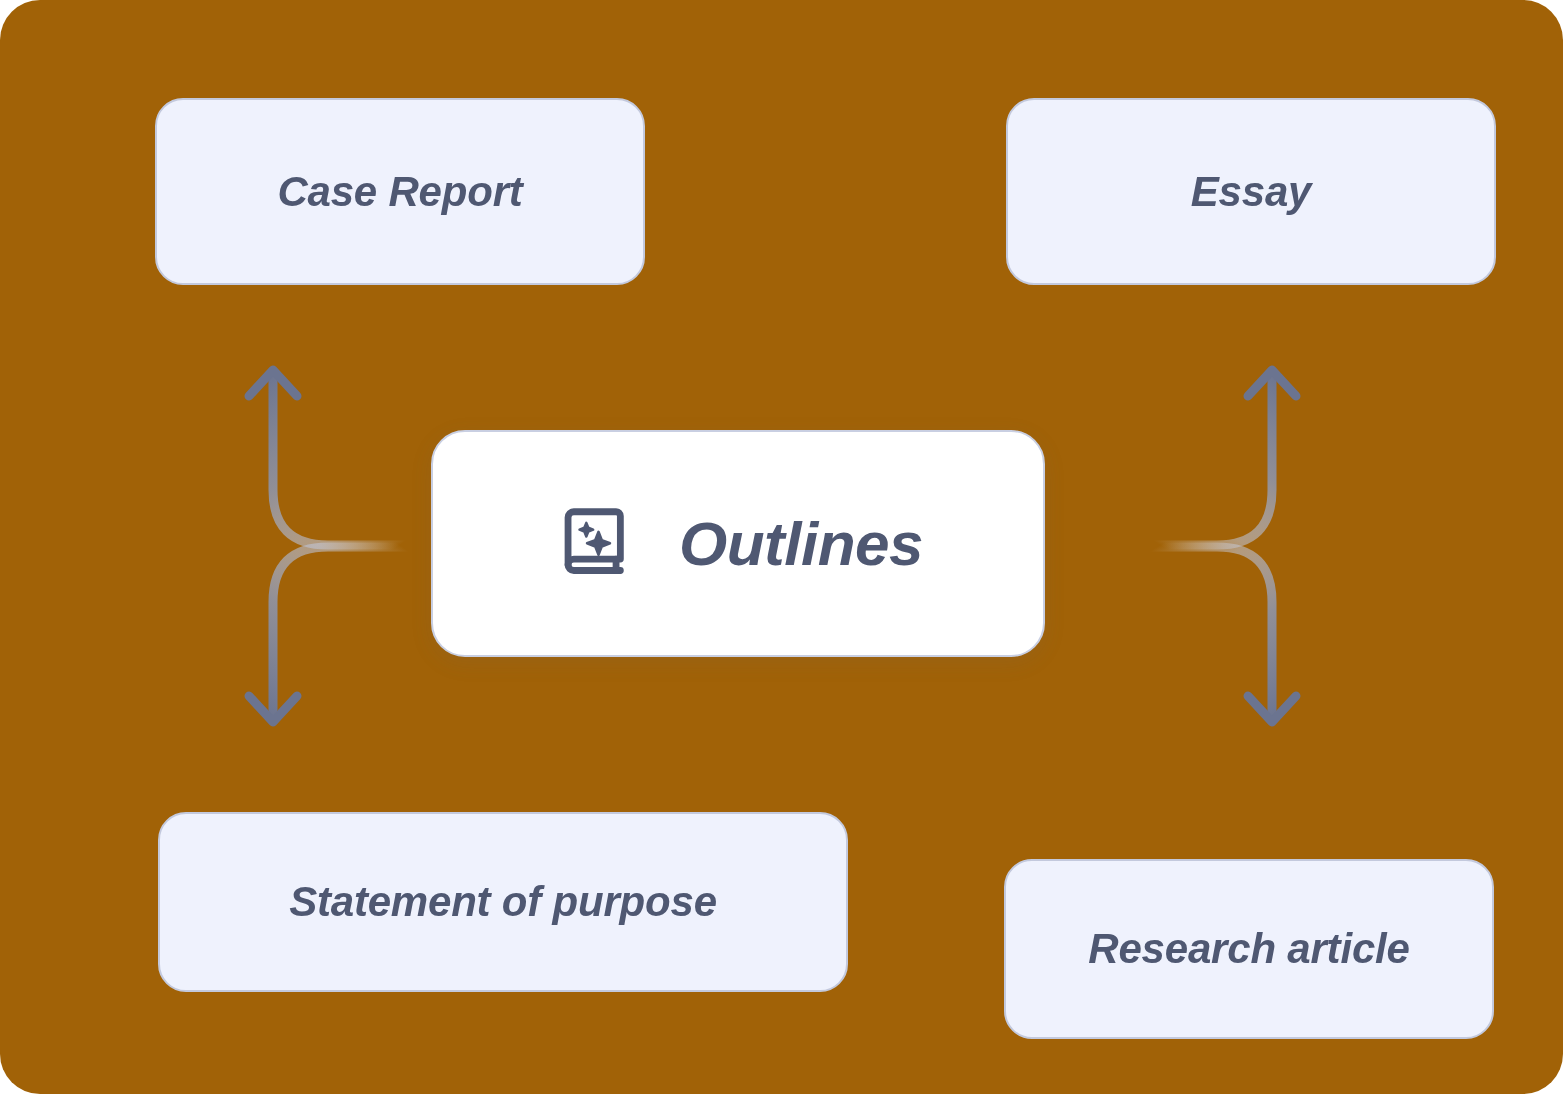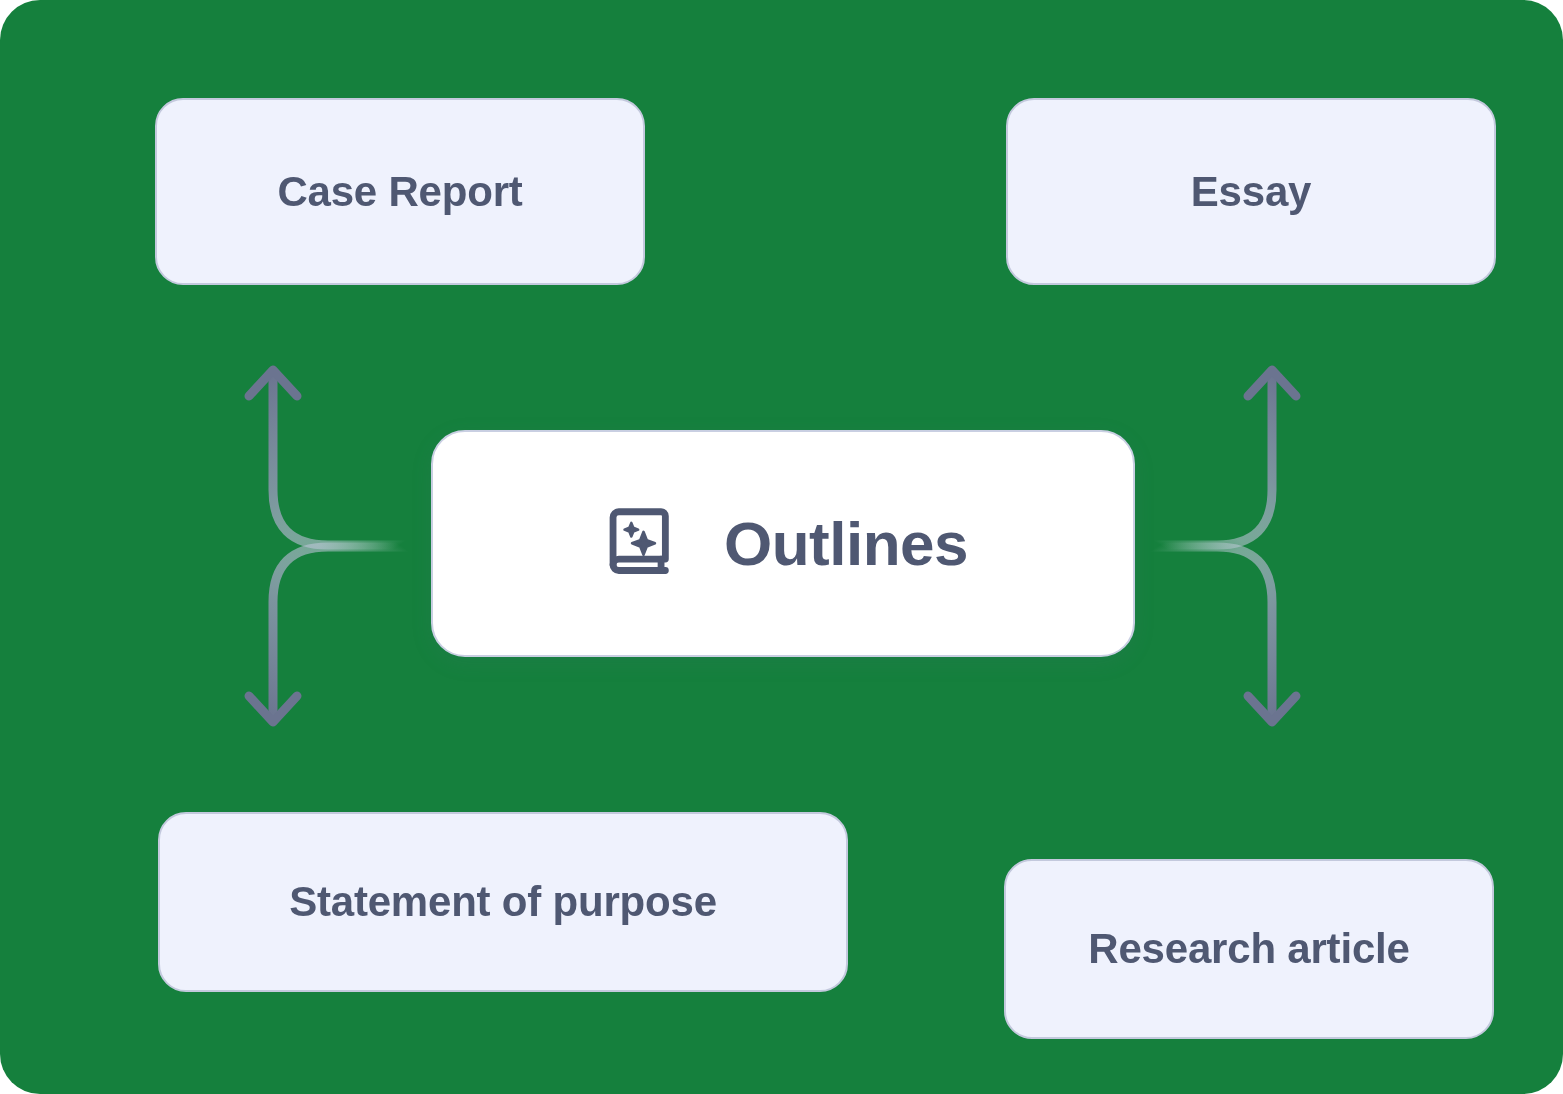--- a/index.html
+++ b/index.html
@@ -12,24 +12,25 @@
     width: 1563px;
     height: 1094px;
     font-family: "Liberation Sans", "DejaVu Sans", sans-serif;
     overflow: hidden;
   }
 
   #canvas {
     position: relative;
     width: 1563px;
     height: 1094px;
-    background: #15803d;
+    background: #a16207;
     border-radius: 40px;
     overflow: hidden;
     box-sizing: border-box;
+    font-style: italic;
   }
 
   
   #connectors {
     position: absolute;
     left: 0;
     top: 0;
     width: 1563px;
     height: 1094px;
     pointer-events: none;
@@ -61,21 +62,21 @@
   #node-case-report      { left: 155px;  top: 98px;  width: 490px; height: 187px; }
   #node-essay            { left: 978px;  top: 98px;  width: 490px; height: 187px; margin-left: 28px; }
   #node-statement        { left: 158px;  top: 812px; width: 690px; height: 180px; }
   #node-research-article { left: 1004px; top: 859px; width: 490px; height: 180px; }
 
   
   #node-outlines {
     position: absolute;
     left: 431px;
     top: 430px;
-    width: 704px;
+    width: 614px;
     height: 227px;
     box-sizing: border-box;
     display: flex;
     align-items: center;
     justify-content: center;
     gap: 40px;
     border-radius: 34px;
     border: 2px solid #c9cfe2;
     background: #ffffff;
     box-shadow: 0 6px 22px rgba(90, 104, 150, 0.10);

